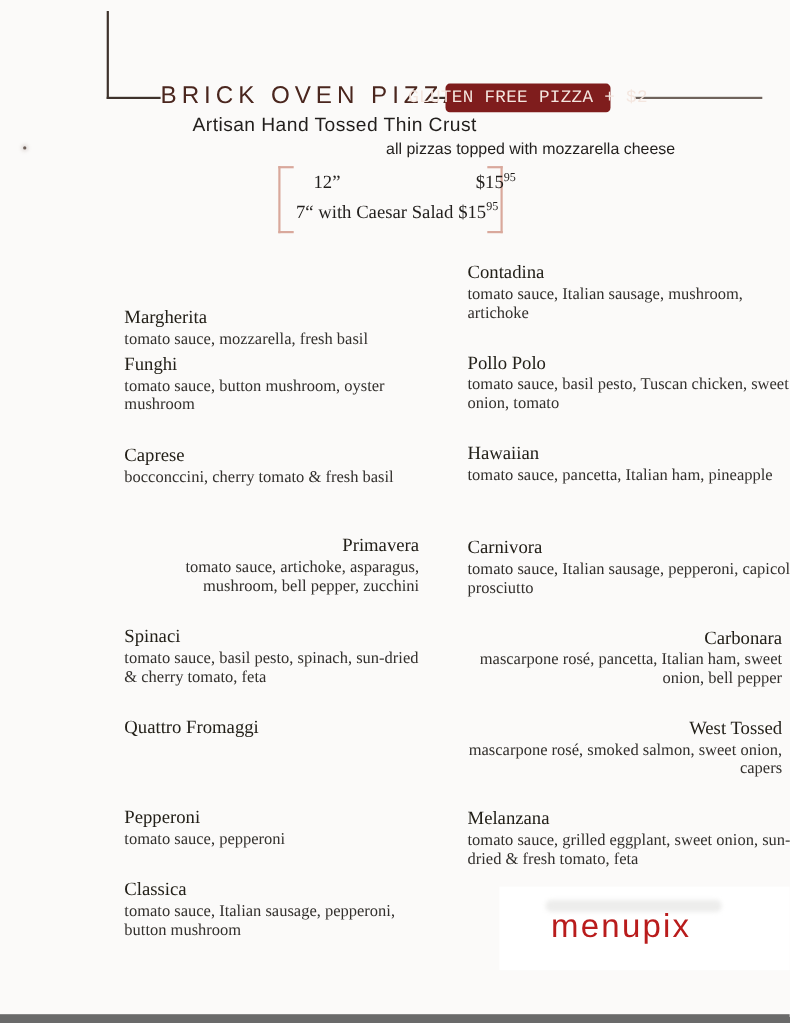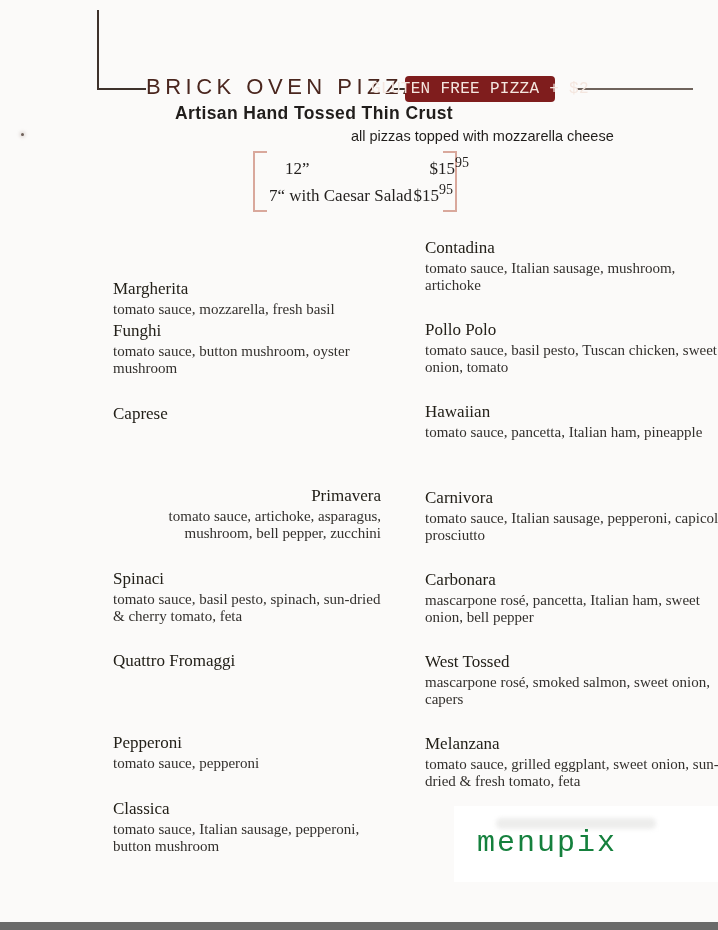--- a/index.html
+++ b/index.html
@@ -26,57 +26,57 @@
     position:absolute;left:405px;top:76px;width:150px;height:26px;
     background:#7f1d1d;border-radius:4px;
     display:flex;align-items:center;justify-content:center;
     color:#f4e6df;font-family:Liberation Mono, monospace;
     font-size:16px;letter-spacing:0.3px;white-space:nowrap;
   }
 
   .subtitle{
     position:absolute;left:175px;top:103px;
     font-family:"Liberation Sans", sans-serif;
-    font-size:17.5px;color:#211e1c;letter-spacing:0.4px;white-space:nowrap;font-weight:bold;
+    font-size:17.5px;color:#211e1c;letter-spacing:0.4px;white-space:nowrap;
   }
   .note{
     position:absolute;left:351px;top:128px;
     font-family:"Liberation Sans", sans-serif;
     font-size:14.5px;color:#211e1c;white-space:nowrap;
   }
 
   
   .bracket{position:absolute;width:12px;top:151px;height:57px;}
   .bracket.left{left:253px;border-left:2px solid #d9a89c;border-top:2px solid #d9a89c;border-bottom:2px solid #d9a89c;}
   .bracket.right{left:443px;border-right:2px solid #d9a89c;border-top:2px solid #d9a89c;border-bottom:2px solid #d9a89c;}
   .price-row{
     position:absolute;left:269px;width:184px;height:20px;
     display:flex;justify-content:space-between;align-items:baseline;
     font-size:17px;color:#221f1d;white-space:nowrap;
   }
-  .price-row .sup{font-size:14px;vertical-align:super;line-height:1;}
+  .price-row .sup{font-size:11px;vertical-align:super;line-height:1;}
 
   
   .item{position:absolute;}
   .col-left .item{left:113px;width:268px;}
   .col-right .item{left:425px;width:308px;}
-  .col-right .item.narrow{width:286px;}
+  .col-right .item.narrow{width:286px;text-align:right;}
   .item-name{font-size:17px;color:#232019;margin:0 0 2px 0;}
   .item-desc{font-size:15px;line-height:16.5px;color:#33302d;}
 
   
   .wm-box{position:absolute;left:454px;top:806px;width:264px;height:76px;background:#ffffff;}
   .wm-smudge{
     position:absolute;left:496px;top:818px;width:160px;height:11px;
     background:#ededec;border-radius:5px;filter:blur(2px);
   }
   .wm-text{
-    position:absolute;left:477px;top:826px;
-    font-family:Liberation Mono, monospace;
-    font-size:30px;color:#15803d;letter-spacing:2px;font-weight:400;
+    position:absolute;left:501px;top:826px;
+    font-family:Liberation Sans, sans-serif;
+    font-size:30px;color:#b91c1c;letter-spacing:2px;font-weight:400;
   }
 
   .bottom-bar{position:absolute;left:0;top:922px;width:718px;height:8px;background:#6a6a6a;}
   .speck{
     position:absolute;left:21px;top:133px;width:3px;height:3px;border-radius:50%;
     background:#6e6059;box-shadow:0 0 3px 2px rgba(150,130,120,0.18);
   }
 </style>
 </head>
 <body>
@@ -108,20 +108,21 @@
   <div class="item" style="top:239px;margin-top:40px;">
     <div class="item-name">Margherita</div>
     <div class="item-desc">tomato sauce, mozzarella, fresh basil</div>
   </div>
   <div class="item" style="top:321px;">
     <div class="item-name">Funghi</div>
     <div class="item-desc">tomato sauce, button mushroom, oyster mushroom</div>
   </div>
   <div class="item" style="top:404px;">
     <div class="item-name">Caprese</div>
+    <div class="item-desc">bocconccini, cherry tomato &amp; fresh basil</div>
   </div>
   <div class="item" style="top:486px;text-align:right;">
     <div class="item-name">Primavera</div>
     <div class="item-desc">tomato sauce, artichoke, asparagus, mushroom, bell pepper, zucchini</div>
   </div>
   <div class="item" style="top:569px;">
     <div class="item-name">Spinaci</div>
     <div class="item-desc">tomato sauce, basil pesto, spinach, sun-dried &amp; cherry tomato, feta</div>
   </div>
   <div class="item" style="top:651px;">

